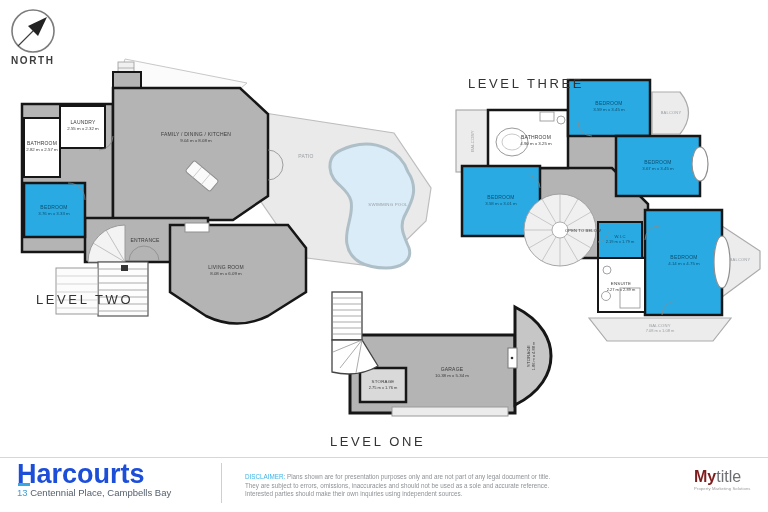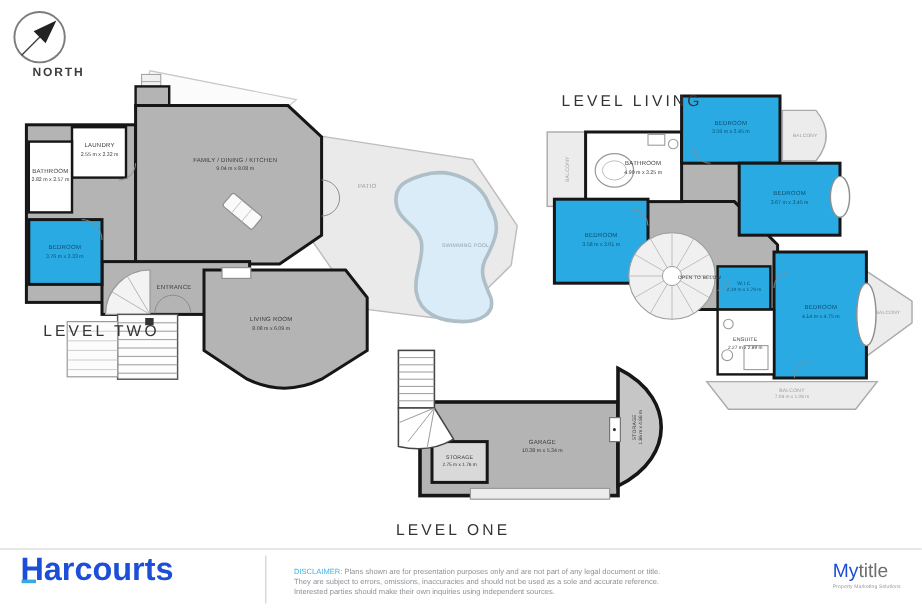--- a/index.html
+++ b/index.html
@@ -9,33 +9,33 @@
   svg.plan{position:absolute;left:0;top:0;}
   .lbl{position:absolute;transform:translate(-50%,-50%);text-align:center;
        color:#3a3a3a;line-height:1.3;white-space:nowrap;}
   .lbl .nm{font-size:5px;letter-spacing:.2px;}
   .lbl .dm{font-size:4.4px;}
   .lbl.on-blue{color:#0c4f70;}
   .lbl.light{color:#9aa0a4;}
   .lbl.vert{transform:translate(-50%,-50%) rotate(-90deg);}
   .heading{position:absolute;font-size:13px;letter-spacing:2.6px;color:#333;}
   .north-label{position:absolute;left:11px;top:55px;font-size:10px;font-weight:bold;
-       letter-spacing:1.6px;color:#3c3c3c;margin-left:16px;}
+       letter-spacing:1.6px;color:#3c3c3c;}
   .footer-rule{position:absolute;left:0;right:0;top:457px;height:1px;background:#d7d7d7;}
   .brand{position:absolute;left:17px;top:459px;font-size:27px;font-weight:bold;color:#1d4ed8;}
   .brand-underline{position:absolute;left:18px;top:483px;width:12px;height:3px;background:#37a9e0;}
   .address{position:absolute;left:17px;top:487px;font-size:9.5px;color:#55606e;}
   .address .num{color:#3b9fd6;}
   .footer-div{position:absolute;left:221px;top:463px;height:40px;width:1px;background:#cfcfcf;}
   .disclaimer{position:absolute;left:245px;top:473px;width:310px;font-size:6.3px;
        line-height:8.6px;color:#8e9296;}
   .disclaimer .dlabel{color:#3bb3e6;}
   .myagent{position:absolute;left:694px;top:469px;}
   .myagent .line1{font-size:16px;line-height:16px;}
-  .myagent .my{color:#1d4ed8;font-weight:normal;}
+  .myagent .my{color:#7f1d1d;font-weight:bold;}
   .myagent .agent{color:#6d6e71;}
   .myagent .tagline{font-size:4.2px;color:#9a9a9a;margin-top:1px;letter-spacing:.1px;}
 </style>
 </head>
 <body>
 
 <div class="stage">
 
   <svg class="plan" width="768" height="512" viewBox="0 0 768 512">
 
@@ -192,22 +192,22 @@
       <line x1="362" y1="340" x2="356" y2="373" stroke="#888888" stroke-width="0.7"></line>
 
       <rect x="392" y="407" width="116" height="9" fill="#ececec" stroke="#9a9a9a" stroke-width="1"></rect>
       <rect x="508" y="348" width="9" height="20" fill="#ffffff" stroke="#777777" stroke-width="1"></rect>
       <circle cx="512" cy="358" r="1.3" fill="#333333"></circle>
     </g>
   </svg>
 
   <div class="north-label">NORTH</div>
 
-  <div class="heading" style="left:36px;top:268px">LEVEL TWO</div>
-  <div class="heading" style="left:468px;top:76px">LEVEL LIVING</div>
+  <div class="heading" style="left:36px;top:292px">LEVEL TWO</div>
+  <div class="heading" style="left:468px;top:76px">LEVEL THREE</div>
   <div class="heading" style="left:330px;top:434px">LEVEL ONE</div>
 
   <div class="lbl" style="left:196px;top:137px">
     <div class="nm">FAMILY / DINING / KITCHEN</div>
     <div class="dm">9.04 m x 8.08 m</div>
   </div>
   <div class="lbl" style="left:83px;top:125px">
     <div class="nm">LAUNDRY</div>
     <div class="dm">2.55 m x 2.32 m</div>
   </div>
@@ -287,20 +287,23 @@
     <div class="dm">10.38 m x 5.34 m</div>
   </div>
   <div class="lbl vert" style="left:531px;top:356px">
     <div class="nm" style="font-size:4.2px">STORAGE</div>
     <div class="dm" style="font-size:4px">1.86 m x 4.88 m</div>
   </div>
 
   <div class="footer-rule"></div>
   <div class="brand">Harcourts</div>
   <div class="brand-underline"></div>
+  <div class="address">
+    <span class="num">13</span><span> Centennial Place, Campbells Bay</span>
+  </div>
   <div class="footer-div"></div>
   <div class="disclaimer">
     <div><span class="dlabel">DISCLAIMER:</span><span> Plans shown are for presentation purposes only and are not part of any legal document or title.</span></div>
     <div>They are subject to errors, omissions, inaccuracies and should not be used as a sole and accurate reference.</div>
     <div>Interested parties should make their own inquiries using independent sources.</div>
   </div>
   <div class="myagent">
     <div class="line1">
       <span class="my">My</span><span class="agent">title</span>
     </div>

